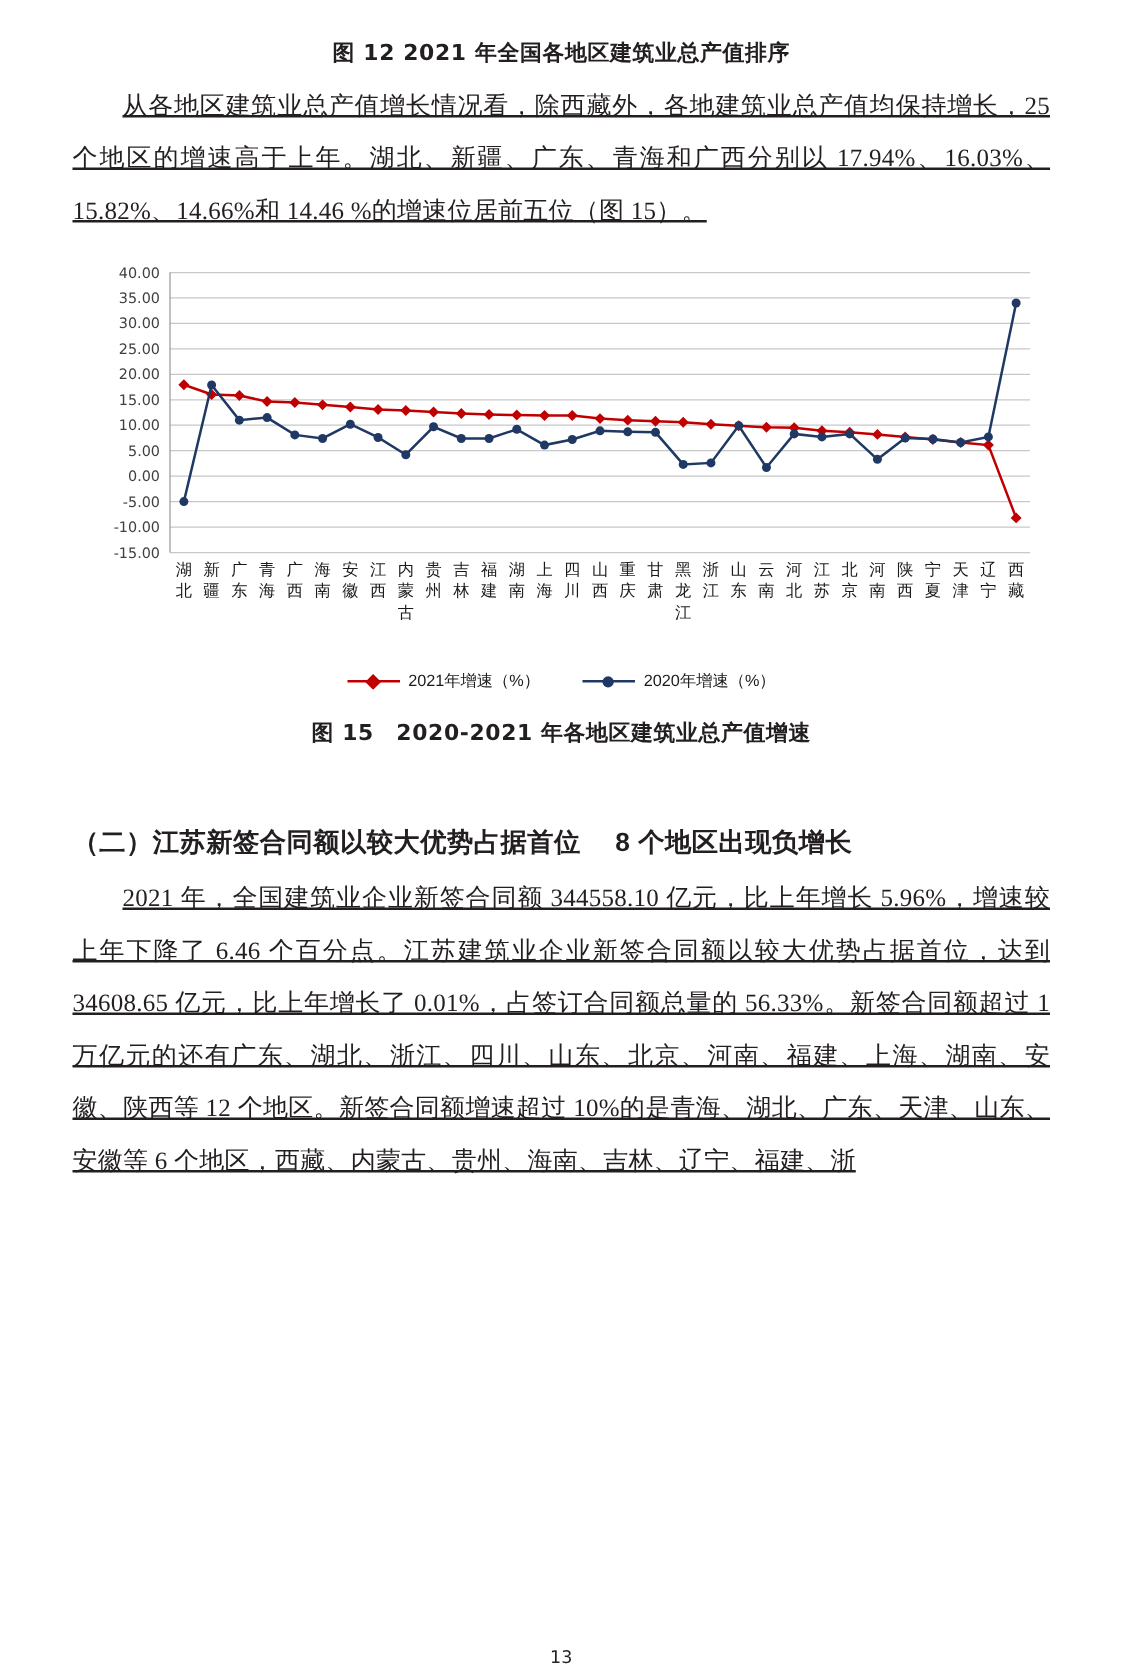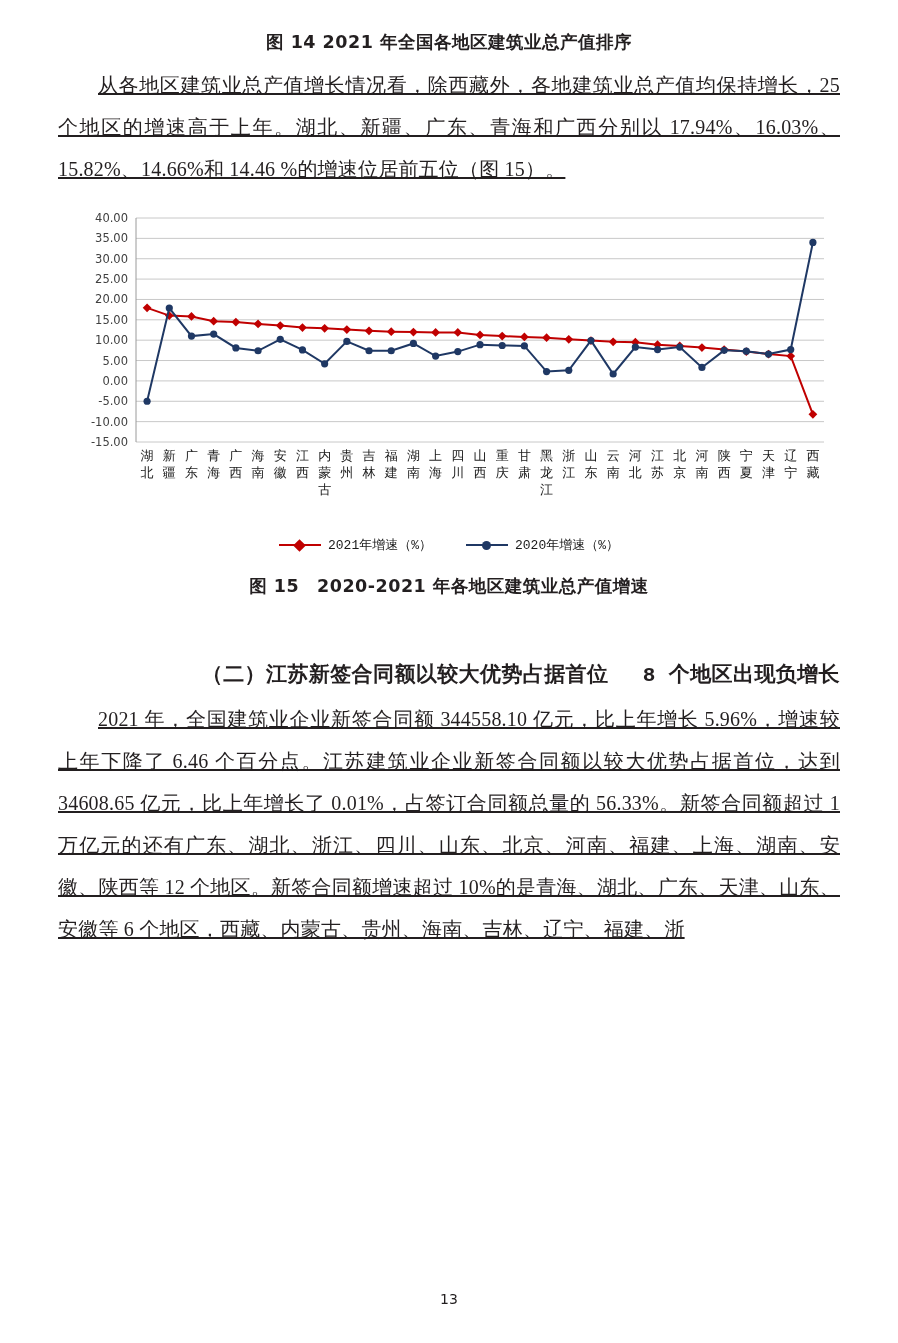--- a/index.html
+++ b/index.html
@@ -46,42 +46,42 @@
     width: 782px;
     height: 370px;
   }
   svg.chart { display: block; }
   .legend-row {
     display: flex;
     justify-content: center;
     align-items: center;
     gap: 34px;
     margin-top: 2px;
-    font-family: Liberation Mono, monospace;
+    font-family: Liberation Sans, sans-serif;
     font-size: 13px;
     color: #1a1a1a;
   }
   .legend-item { display: flex; align-items: center; gap: 7px; }
   .legend-key { display: inline-block; width: 42px; height: 12px; position: relative; }
   .legend-key .ln { position: absolute; top: 5px; left: 0; width: 42px; height: 2px; }
   .legend-key .mk { position: absolute; top: 2px; left: 16px; width: 9px; height: 9px; }
   .mk.diamond { transform: rotate(45deg); }
   .mk.circle { border-radius: 50%; }
   .fig15-caption { margin-top: 0; }
   .section-head {
-    text-align: right;
-    font-family: Liberation Mono, monospace;
+    text-align: left;
+    font-family: Liberation Sans, sans-serif;
     font-weight: bold;
     font-size: 21px;
     margin-top: 62px;
     letter-spacing: 0.4px;
   }
   .page-number {
     position: absolute;
-    bottom: 36px;
+    bottom: 9px;
     left: 0;
     width: 898px;
     text-align: center;
     font-family: "DejaVu Sans", "Liberation Sans", sans-serif;
     font-size: 14px;
     color: #231f20;
   }
   .axis-label {
     font-family: "DejaVu Sans", "Liberation Sans", sans-serif;
     font-size: 11.5px;
@@ -91,21 +91,21 @@
     font-family: "DejaVu Sans", "Liberation Sans", sans-serif;
     font-size: 13px;
     fill: #1a1a1a;
   }
 </style>
 </head>
 <body>
 
 <div class="page">
 
-  <div class="fig-caption" id="fig14-caption">图 14  2021 年全国各地区建筑业总产值排序</div>
+  <div class="fig-caption" id="fig14-caption">图 12  2021 年全国各地区建筑业总产值排序</div>
 
   <p class="para">从各地区建筑业总产值增长情况看，除西藏外，各地建筑业总产值均保持增长，25 个地区的增速高于上年。湖北、新疆、广东、青海和广西分别以 17.94%、16.03%、15.82%、14.66%和 14.46 %的增速位居前五位（图 15）。</p>
 
   <div class="chart-wrap">
     <svg class="chart" id="chart-svg" width="782" height="330" viewBox="0 0 782 330">
         <line x1="78" y1="238" x2="766" y2="238" stroke="#c8c8c8" stroke-width="1"></line>
         <text x="70" y="242" text-anchor="end" class="axis-label">-15.00</text>
         <line x1="78" y1="217.63636363636363" x2="766" y2="217.63636363636363" stroke="#c8c8c8" stroke-width="1"></line>
         <text x="70" y="221.63636363636363" text-anchor="end" class="axis-label">-10.00</text>
         <line x1="78" y1="197.27272727272728" x2="766" y2="197.27272727272728" stroke="#c8c8c8" stroke-width="1"></line>

